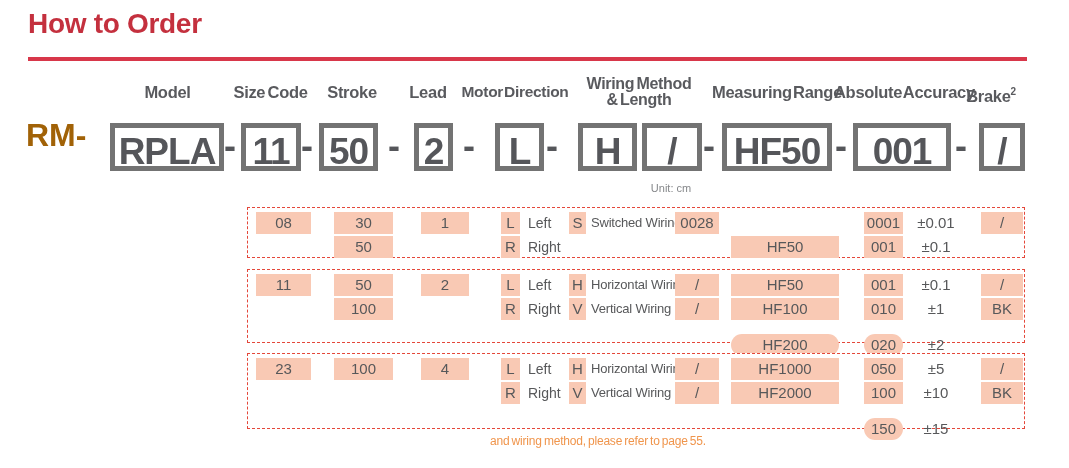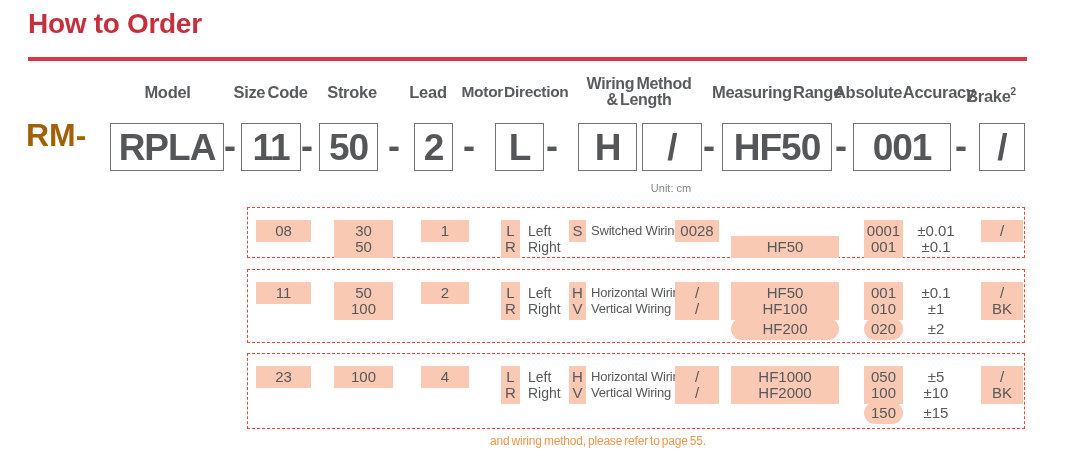--- a/index.html
+++ b/index.html
@@ -31,21 +31,21 @@
   .h-brake{left:962px;width:58px;}
   .h-brake sup{font-size:10px;}
 
   
   .code-prefix{
     position:absolute; left:26px; top:110px; height:50px; line-height:50px;
     font-size:32px; font-weight:700; color:#a16207; letter-spacing:0px;
   }
   .cbox{
     position:absolute; top:123px; height:48px; line-height:48px; box-sizing:border-box;
-    border:1px solid #737373; text-align:center;
+    border:5px solid #737373; text-align:center;
     font-size:37px; font-weight:700; color:#55565a; letter-spacing:-1px;
   }
   .b-model{left:110px;width:114px;}
   .b-size{left:241px;width:60px;}
   .b-stroke{left:319px;width:59px;}
   .b-lead{left:414px;width:39px;}
   .b-motor{left:495px;width:49px;}
   .b-wmethod{left:578px;width:59px;}
   .b-wlength{left:642px;width:60px;}
   .b-range{left:722px;width:110px;}
@@ -70,21 +70,21 @@
   }
   #g1{top:207px; height:51px;}
   #g2{top:269px; height:74px;}
   #g3{top:353px; height:76px;}
 
   .gcell{
     position:absolute; height:22px; line-height:22px;
     font-size:15px; color:#57585a; text-align:center; white-space:nowrap;
   }
   .pink{background:#f9c9b4;}
-  .r0{top:4px;margin-top:8px;} .r1{top:28px;} .r2{top:48px;border-radius:11px;}
+  .r0{top:4px;} .r1{top:28px;} .r2{top:64px;border-radius:11px;}
 
   .c-size{left:8px;width:55px;}
   .c-stroke{left:86px;width:59px;}
   .c-lead{left:173px;width:48px;}
   .c-ml{left:253px;width:19px;}
   .c-mlab{left:280px;width:62px;text-align:left;font-size:14px;}
   .c-wl{left:321px;width:17px;}
   .c-wlab{left:343px;width:128px;text-align:left;font-size:13px;letter-spacing:-0.2px;}
   .c-wlen{left:427px;width:44px;}
   .c-range{left:483px;width:108px;}

